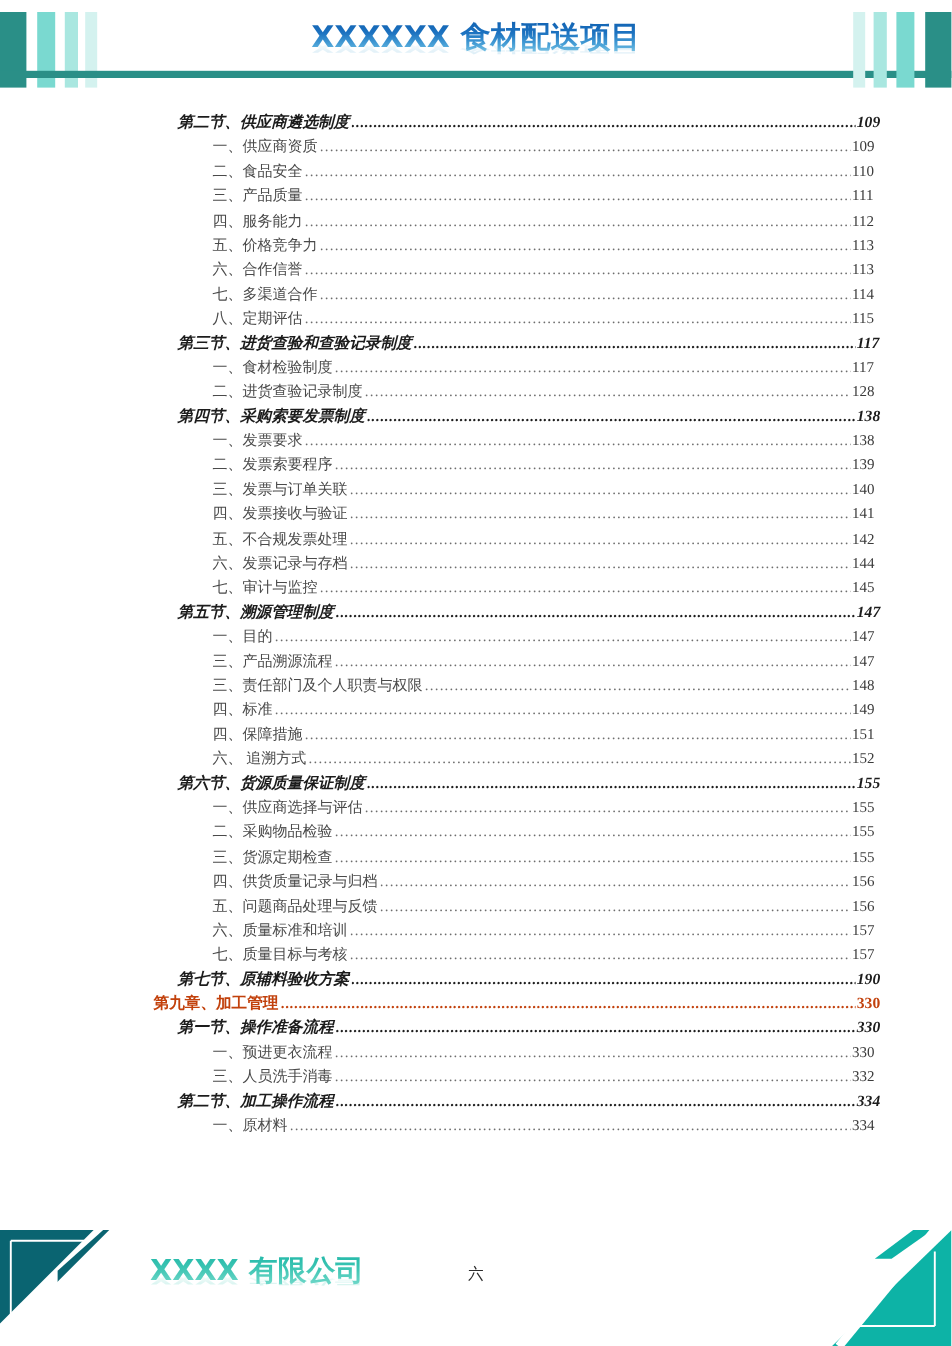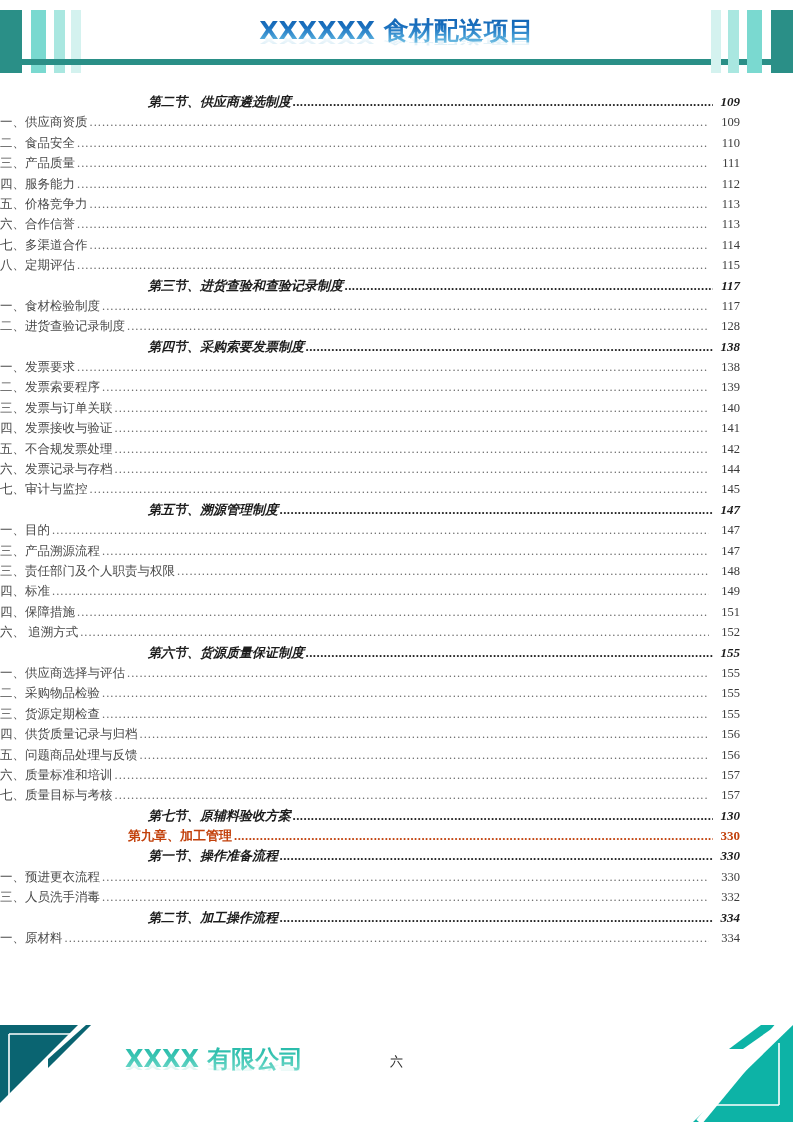--- a/index.html
+++ b/index.html
@@ -98,33 +98,32 @@
     content: "............................................................................................................................................................................................................";
     display: block;
     letter-spacing: 0.9px;
     font-size: 12.5px;
     line-height: 20.4px;
     white-space: nowrap;
   }
   .toc-row .pg {
     flex: 0 0 auto;
     width: 30px;
-    text-align: right;
     padding-right: 0px;
   }
   
   .lvl1 { padding-left: 128px; padding-right: 53px; font-weight: bold; color: #c2410c; font-size: 13px;}
   .lvl1 .leader::after { letter-spacing: .55px; font-weight: bold; }
   .lvl1 .pg { width: 26px; }
 
   .lvl2 { padding-left: 148px; padding-right: 53px; font-weight: bold; color: #1c1c1c; font-size: 13px; font-style: italic;}
   .lvl2 .leader::after { letter-spacing: .55px; font-weight: bold; }
   .lvl2 .pg { width: 26px; }
 
-  .lvl3 { padding-right: 53px; font-weight: normal; color: #4a4a4a; font-size: 12.5px;}
+  .lvl3 { padding-left: 177px; padding-right: 53px; font-weight: normal; color: #4a4a4a; font-size: 12.5px;}
   .lvl3 .leader::after { letter-spacing: 1.0px; color: #6d6d6d; }
   .lvl3 .pg { width: 30px; color: #3b3b3b; }
 
   
   #page-footer {
     position: absolute;
     left: 0; bottom: 0;
     width: 639px; height: 105px;
   }
   .ft-company {
@@ -363,21 +362,21 @@
       <span class="pg">157</span>
     </div>
     <div class="toc-row lvl3">
       <span class="lbl">七、质量目标与考核</span>
       <span class="leader"></span>
       <span class="pg">157</span>
     </div>
     <div class="toc-row lvl2">
       <span class="lbl">第七节、原辅料验收方案</span>
       <span class="leader"></span>
-      <span class="pg">130</span>
+      <span class="pg">190</span>
     </div>
     <div class="toc-row lvl1">
       <span class="lbl">第九章、加工管理</span>
       <span class="leader"></span>
       <span class="pg">330</span>
     </div>
     <div class="toc-row lvl2">
       <span class="lbl">第一节、操作准备流程</span>
       <span class="leader"></span>
       <span class="pg">330</span>

